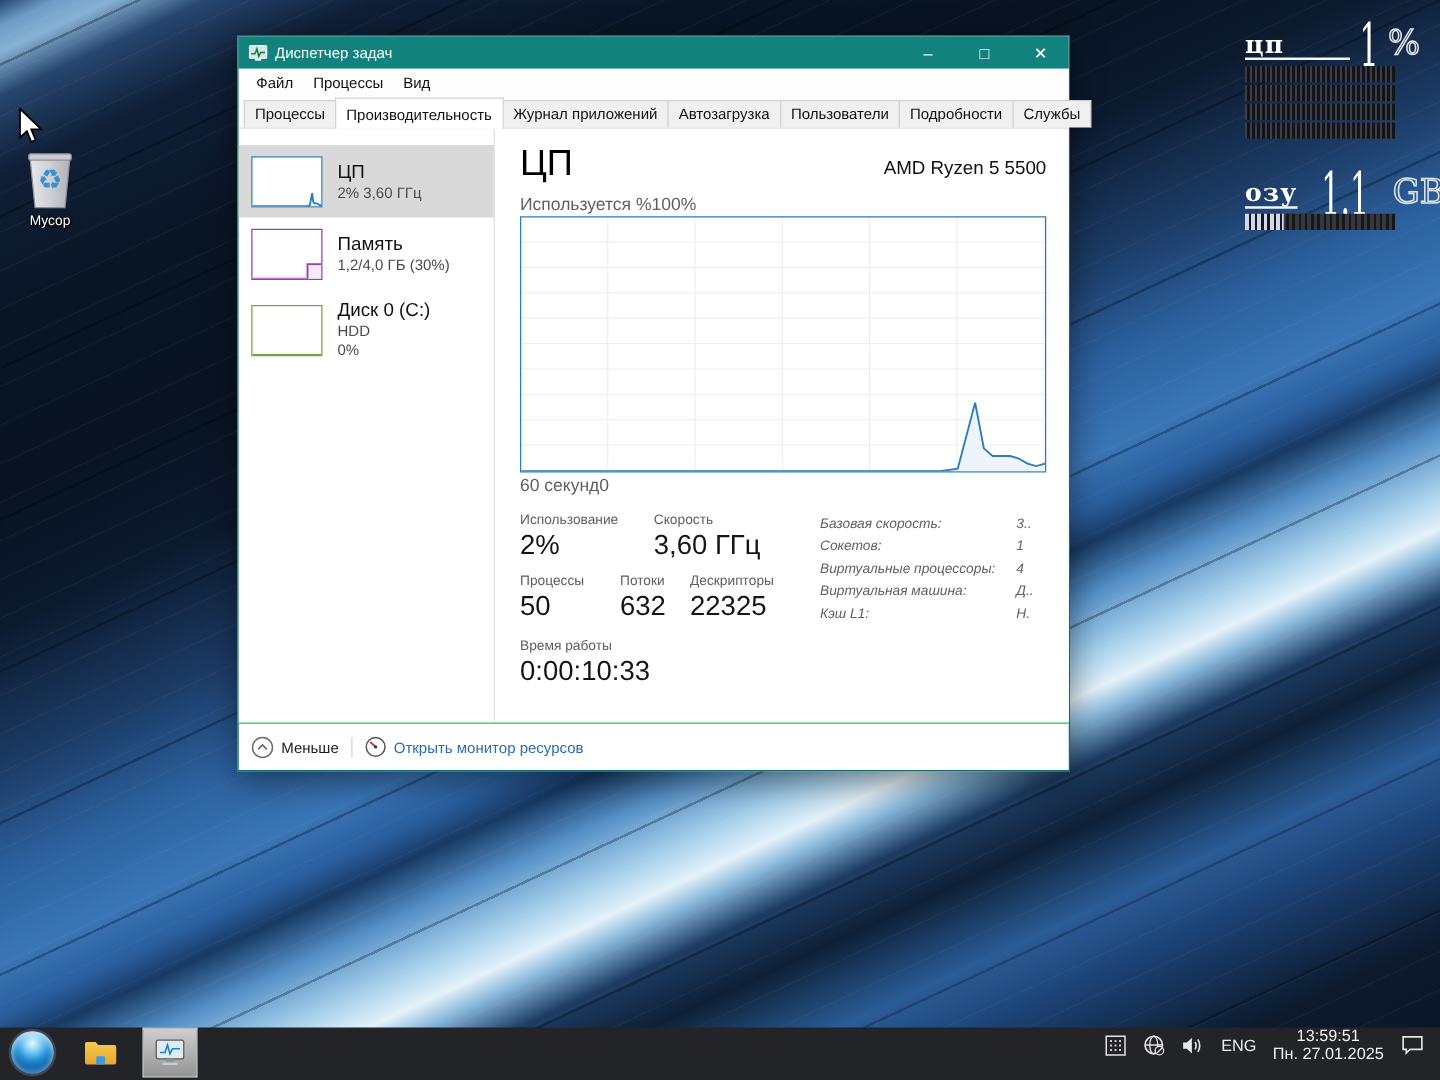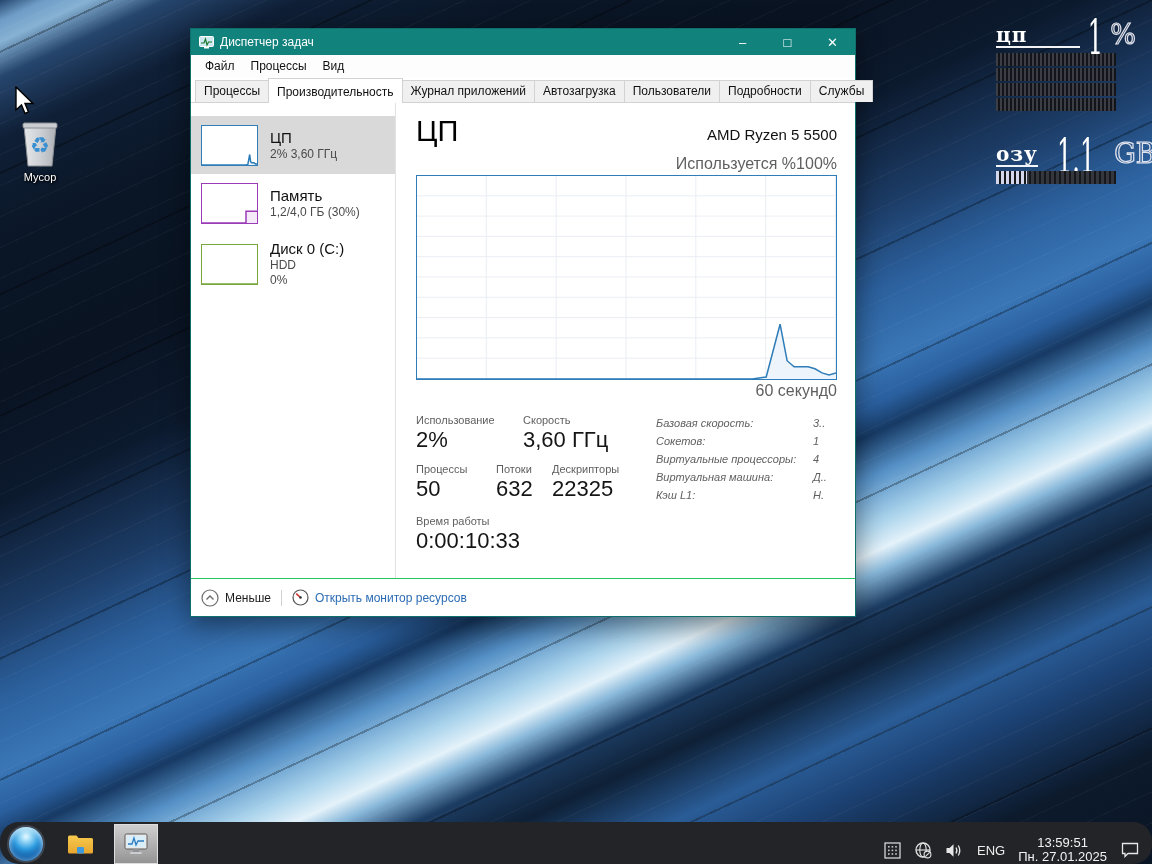--- a/index.html
+++ b/index.html
@@ -69,21 +69,21 @@
   .sb-item { display:flex; align-items:center; padding:8px 0 8px 10px; min-height:58px; }
   .sb-item.selected { background:#d9d9d9; }
   .sb-box { width:57px; height:41px; background:#fff; border:1px solid #888; margin-right:12px; flex:0 0 57px; position:relative; overflow:hidden; }
   .sb-text .sb-title { font-size:15px; color:#111; line-height:18px; }
   .sb-text .sb-line { display:block; font-size:12px; color:#4a4a4a; line-height:15px; }
 
   .main { flex:1; padding:12px 18px 0 20px; display:flex; flex-direction:column; min-width:0; }
   .main-header { display:flex; align-items:flex-end; justify-content:space-between; }
   .main-title { font-size:29px; font-weight:300; color:#000; line-height:32px; }
   .main-sub { font-size:15px; color:#111; padding-bottom:4px; }
-  .graph-labels, .graph-sublabels { display:flex; justify-content:flex-end; font-size:16px; color:#5f5f5f; }
+  .graph-labels, .graph-sublabels { display:flex; justify-content:flex-start; font-size:14px; color:#5f5f5f; }
   .graph-labels { margin-top:8px; margin-bottom:2px; }
   .graph-sublabels { margin-top:2px; }
   .main-graph { height:205px; border:1px solid #2e7cb8; position:relative;
     background-image:
       linear-gradient(to right, #e9edf3 1px, transparent 1px),
       linear-gradient(to bottom, #e9edf3 1px, transparent 1px);
     background-size:16.666% 100%, 100% 10%; background-position:-1px 0, 0 -1px; }
   .chart-canvas { position:absolute; inset:0; }
   .chart-canvas svg { display:block; }
 
@@ -103,21 +103,21 @@
   .d-row .d-value { width:24px; text-align:left; }
 
   .tm-footer { flex:0 0 38px; border-top:1px solid #22c55e; display:flex; align-items:center; padding:0 10px;text-align:center; }
   .less-btn { display:flex; align-items:center; gap:6px; }
   .less-label { font-size:12px; color:#1b1b1b; }
   .foot-sep { width:1px; height:16px; background:#d0d0d0; margin:0 10px; }
   .resmon { display:flex; align-items:center; gap:6px; }
   .resmon-label { font-size:12px; color:#2b6cb5; }
 
   
-  .taskbar { position:absolute; left:0; right:0; bottom:0; height:42px; background:#222428; display:flex; align-items:flex-end; z-index:50;border-radius:19px; }
+  .taskbar { position:absolute; left:0; right:0; bottom:0; height:42px; background:#222428; display:flex; align-items:flex-start; z-index:50; }
   .start-btn { width:40px; height:40px; margin-left:6px; display:flex; align-items:center; justify-content:center; }
   .orb { width:34px; height:34px; border-radius:50%;
     background:radial-gradient(circle at 50% 28%, #e8f8ff 0%, #9fdcf8 16%, #2f9ce0 42%, #0a56a0 68%, #0b3c78 85%, #1b5ea8 100%);
     box-shadow:0 0 0 2px #41464e, 0 0 0 3px #23262b, inset 0 -3px 6px rgba(120,200,255,0.55), inset 0 3px 5px rgba(255,255,255,0.7); }
   .tb-app { width:44px; height:40px; display:flex; align-items:center; justify-content:center; margin-left:12px; }
   .tb-app.active-app { background:linear-gradient(#cfcfcf,#949494); border:1px solid #dedede; }
   .tray { margin-left:auto; display:flex; align-items:center; gap:13px; padding-right:12px; }
   .tray-icon { display:flex; align-items:center; }
   .tray-lang { color:#eee; font-size:13px; }
   .clock { text-align:center; color:#f2f2f2; font-size:13px; line-height:14px; }

